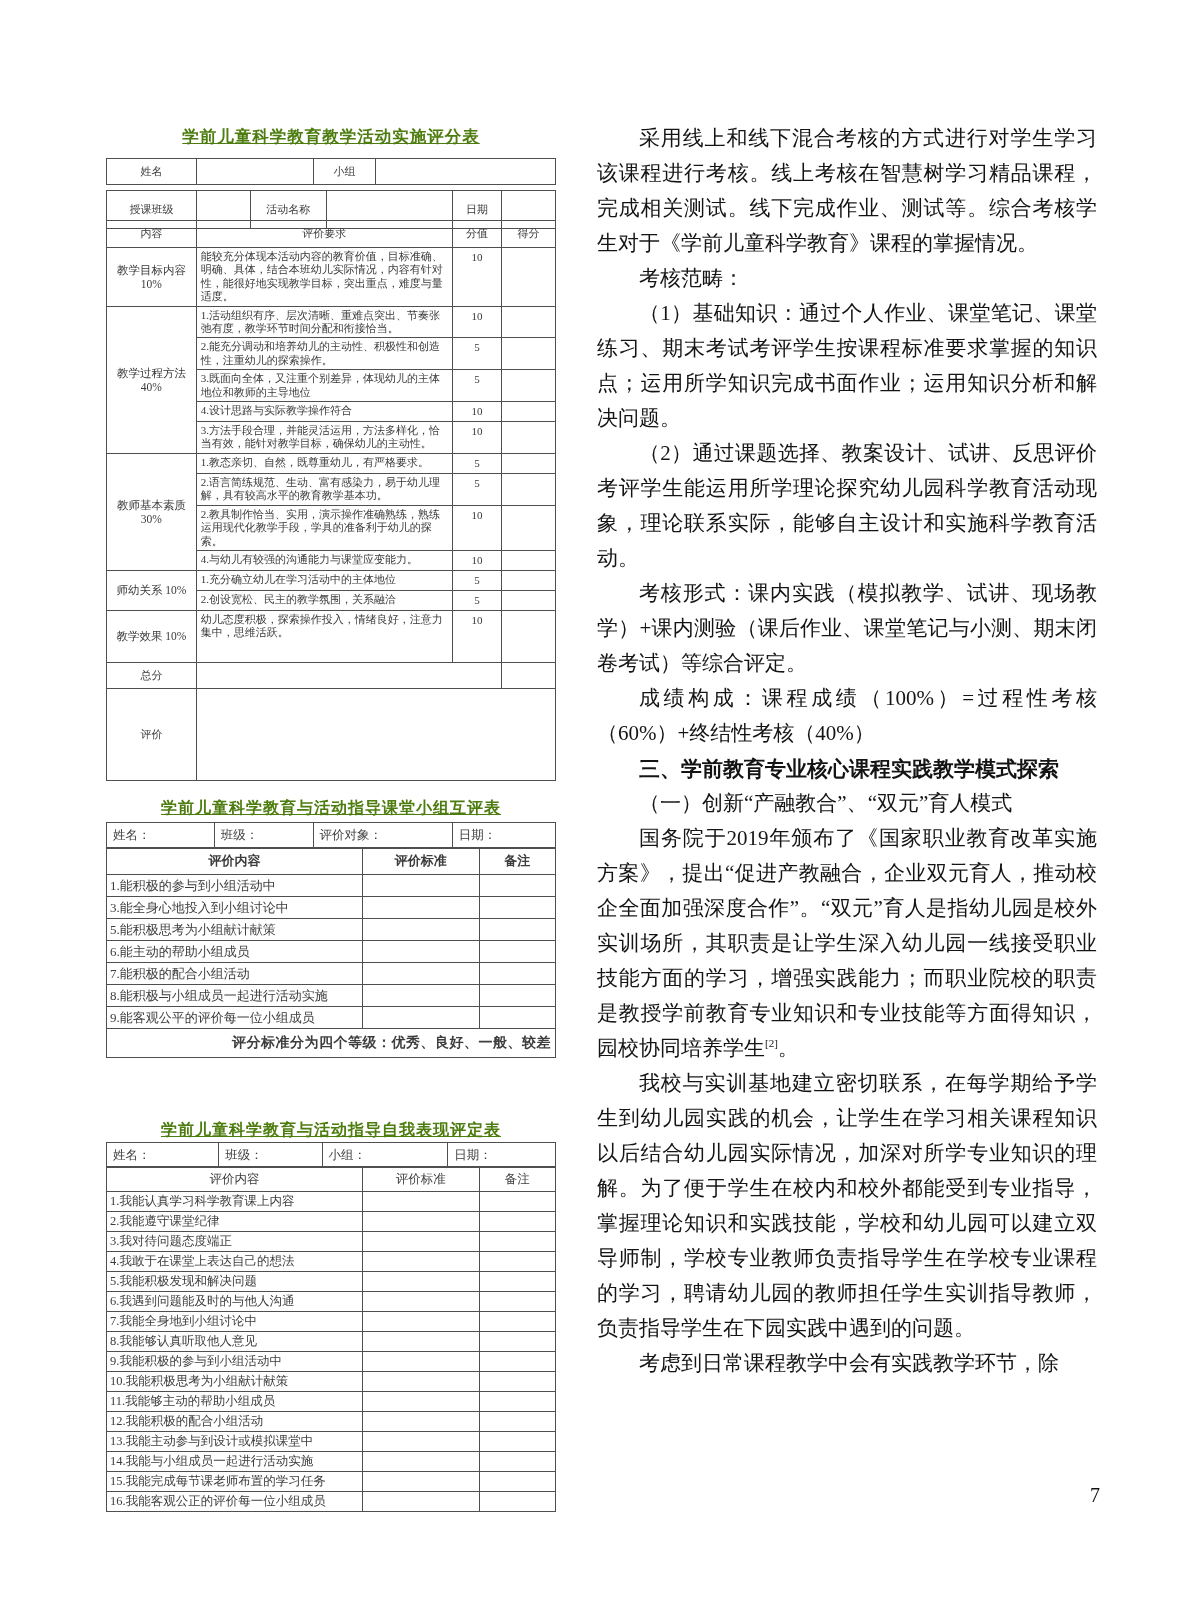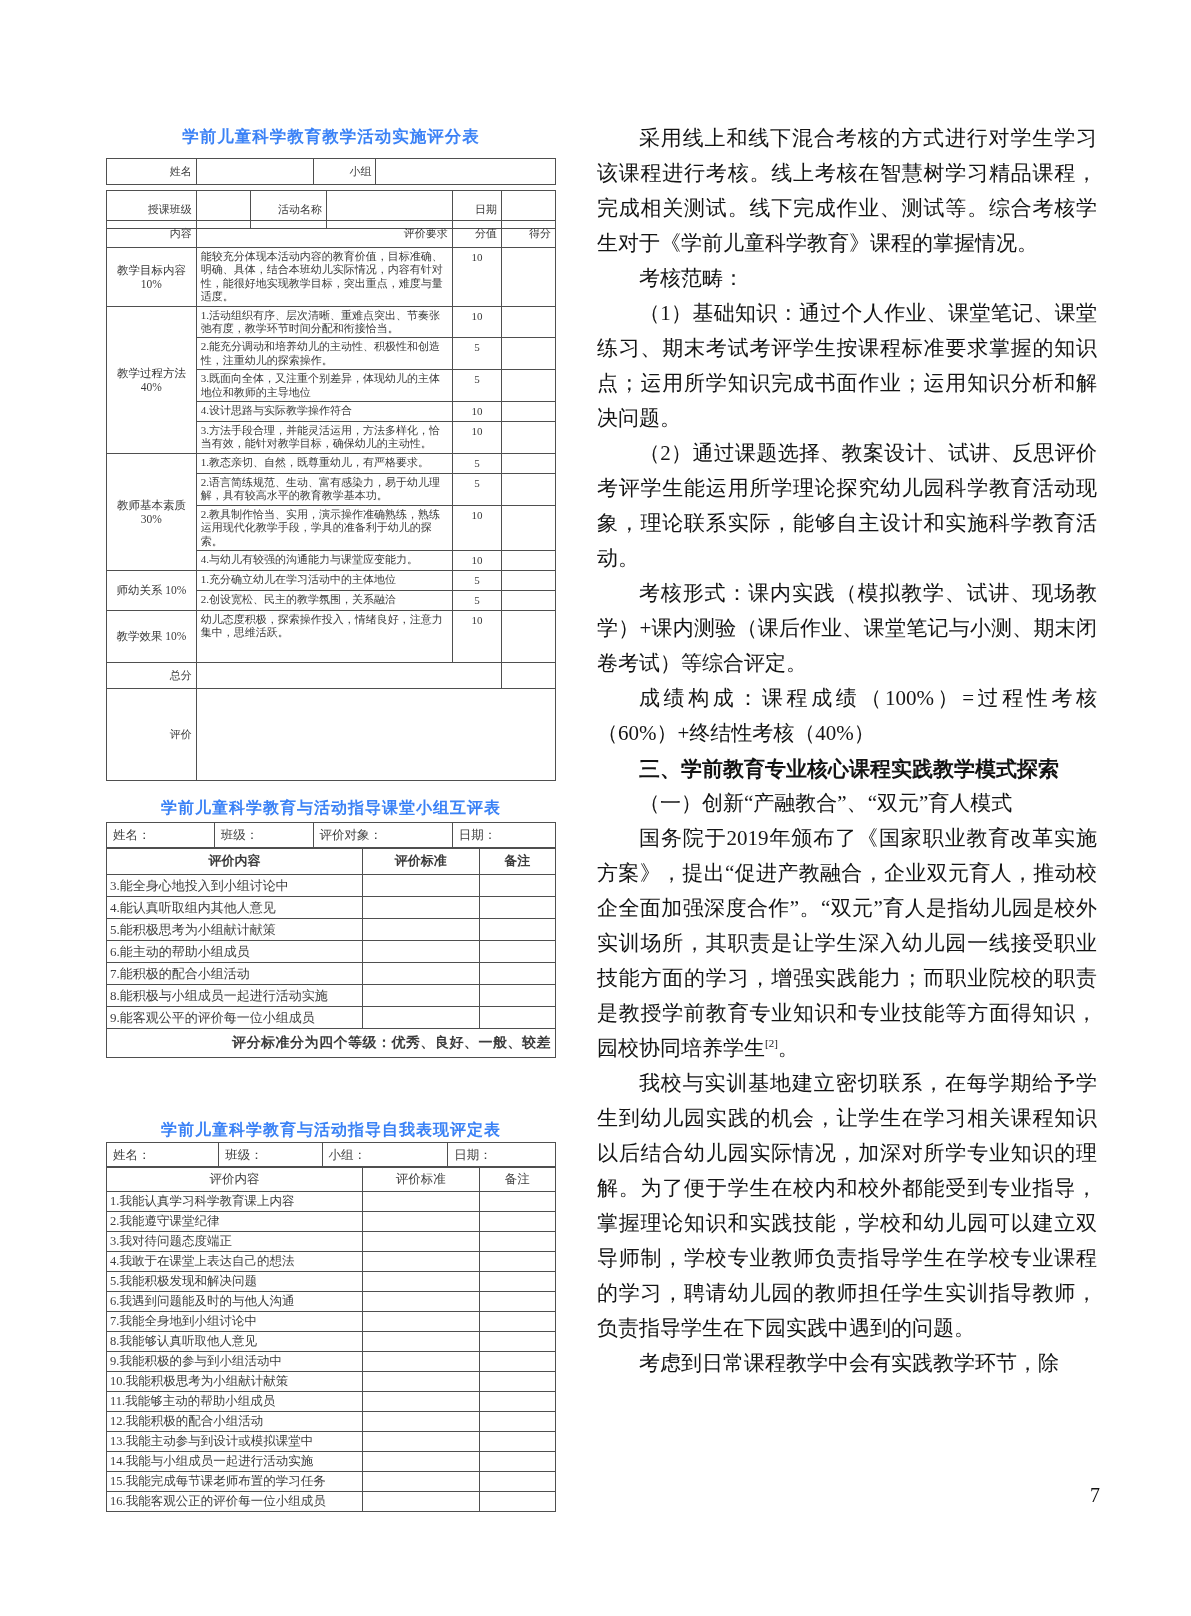--- a/index.html
+++ b/index.html
@@ -5,26 +5,26 @@
   html,body { margin:0; padding:0; background:#e8e8e8; }
   .page {
     position:relative; width:1191px; height:1616px; margin:0 auto;
     background:#ffffff; overflow:hidden;
     font-family:"Liberation Serif","DejaVu Serif",serif;
   }
 
   
   .left-col { position:absolute; left:106px; top:120px; width:450px; color:#3d3d3d; }
   .left-col > div, .left-col > table { position:absolute; left:0; }
-  .tbl-title { width:100%; text-align:center; font-weight:bold; font-size:16.5px; color:#3b82f6; letter-spacing:1px; }
+  .tbl-title { width:100%; text-align:center; font-weight:bold; font-size:16.5px; color:#4d7c0f; letter-spacing:1px;text-decoration:underline; }
 
   table { border-collapse:collapse; width:450px; table-layout:fixed; }
   td { border:1px solid #4f4f4f; padding:1px 4px; vertical-align:middle; overflow:hidden; }
   .blank { }
-  .c { text-align:right; }
+  .c { text-align:center; }
 
   
   .t1 td { font-size:11px; line-height:1.22; color:#3a3a3a; }
   .t1-info1 { top:38px; }
   .t1-info1 tr { height:26px; }
   .t1-info2 { top:63px;margin-top:7px; }
   .t1-info2 tr { height:38px; }
   .t1-main  { top:100px; }
   .t1-main .hdr td { height:24px; }
   .t1-main .req { text-align:left; vertical-align:top; padding:2px 4px; }
@@ -238,26 +238,26 @@
           <col style="width:26%">
           <col style="width:17%">
         </colgroup>
       <tbody>
           <tr class="hdr">
         <td>评价内容</td>
         <td>评价标准</td>
         <td>备注</td>
       </tr>
       <tr>
+            <td class="item">1.能积极的参与到小组活动中</td>
+            <td class="blank"></td>
+            <td class="blank"></td>
+          </tr>
+      <tr>
             <td class="item">3.能全身心地投入到小组讨论中</td>
-            <td class="blank"></td>
-            <td class="blank"></td>
-          </tr>
-      <tr>
-            <td class="item">4.能认真听取组内其他人意见</td>
             <td class="blank"></td>
             <td class="blank"></td>
           </tr>
       <tr>
             <td class="item">5.能积极思考为小组献计献策</td>
             <td class="blank"></td>
             <td class="blank"></td>
           </tr>
       <tr>
             <td class="item">6.能主动的帮助小组成员</td>

